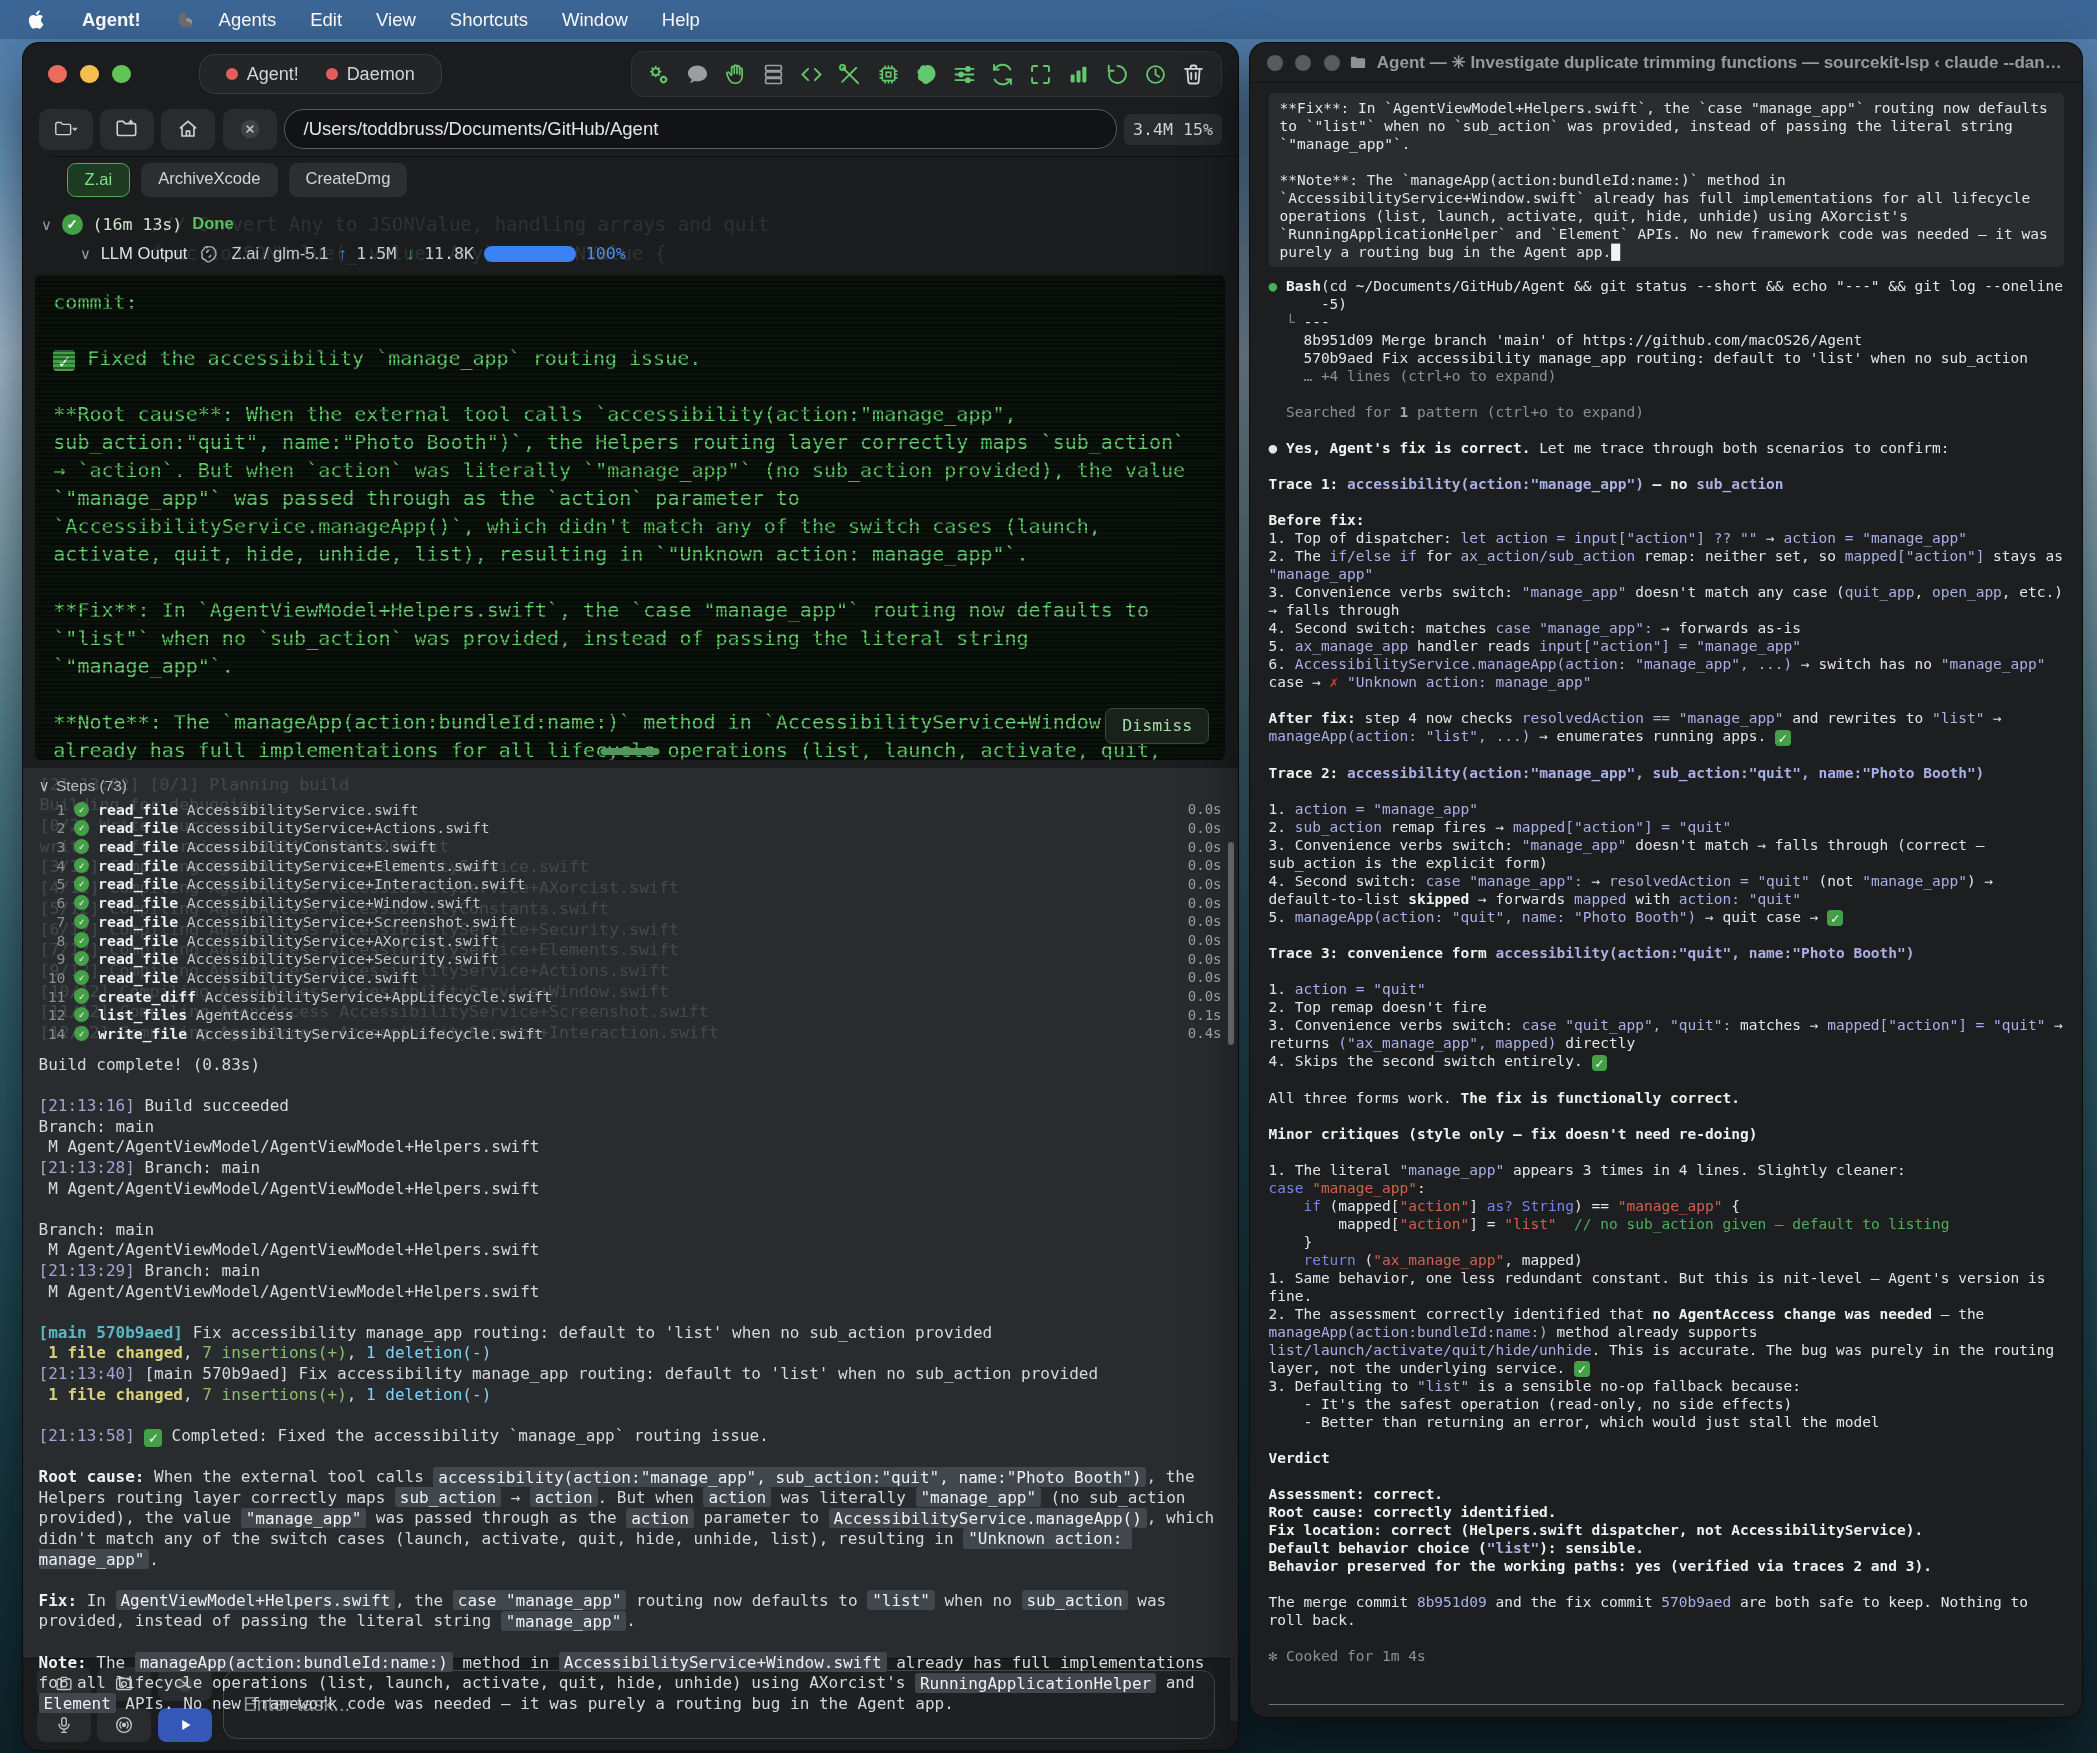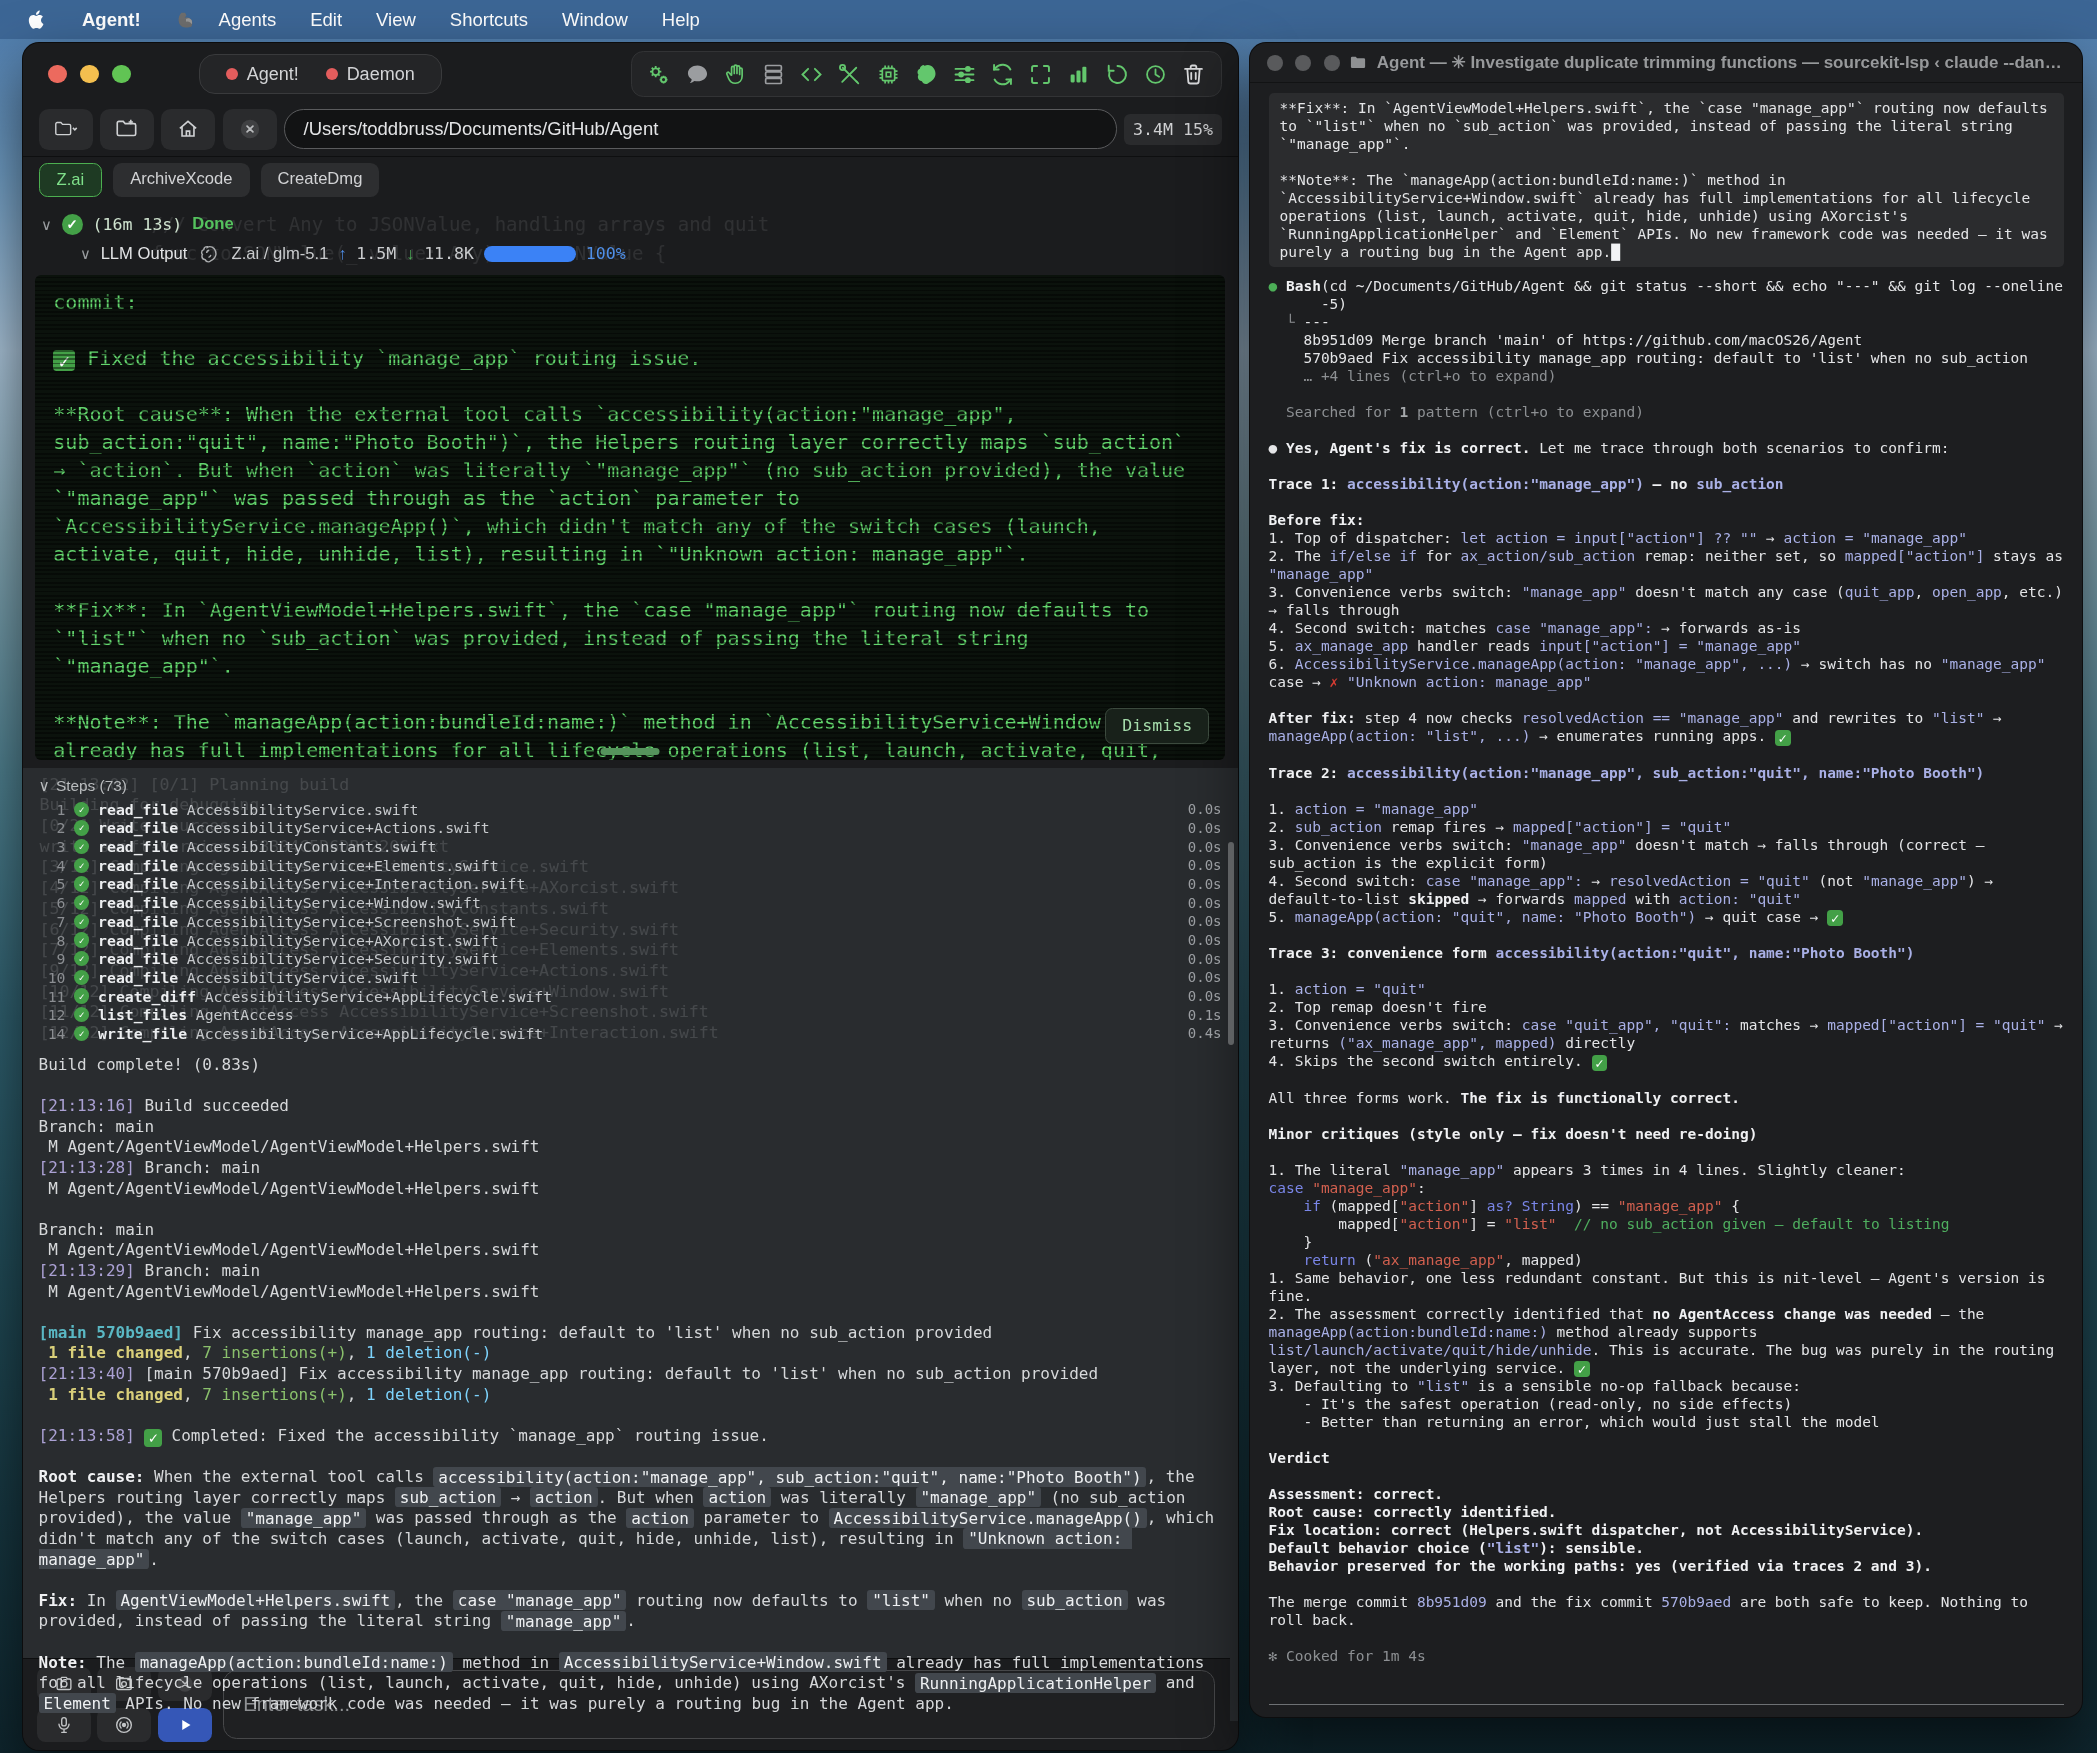--- a/index.html
+++ b/index.html
@@ -37,21 +37,21 @@
 
   
   .pathrow{display:flex;align-items:center;gap:7.4px;padding:3.7px 16px 6.2px;}
   .pbtn{width:54px;height:41px;background:#2a2b2d;border-radius:9.8px;display:flex;align-items:center;justify-content:center;}
   .pbtn svg{width:26px;height:26px;}
   .pathfield{flex:1;height:38px;background:#121314;border:1.2px solid #5a5b5d;border-radius:19.7px;display:flex;align-items:center;
     padding:0 18.5px;color:#e4e5e7;font-size:18.5px;}
   .pathstats{color:#cfd0d2;font-size:16.6px;background:#2a2b2d;border-radius:6.2px;padding:6.2px 8.6px;white-space:nowrap;}
 
   
-  .tabsrow{display:flex;gap:11px;padding:6.2px 16px 8.6px;border-top:0.6px solid #0e0f10;}
+  .tabsrow{display:flex;gap:11px;padding:6.2px 16px 8.6px;border-top:0.6px solid #0e0f10;margin-left:28px;}
   .tab{padding:6.2px 17px;border-radius:8.6px;background:#2d2e30;color:#d2d3d5;font-size:16.6px;}
   .tab.active{background:#1e3a23;border:0.6px solid #4caf50;color:#7fe08a;}
 
   
   .statuszone{position:relative;padding:3.7px 18.5px 1.2px;}
   .ghost-top{position:absolute;left:129px;top:3.7px;opacity:.10;color:#dfe2e5;font-size:19px;line-height:29.5px;white-space:pre;}
   .srow{display:flex;align-items:center;gap:9.8px;height:29.5px;color:#c9cbcd;font-size:16.6px;position:relative;z-index:1;}
   .srow .chev{color:#9a9da0;font-size:14.8px;}
   .ck{display:inline-flex;align-items:center;justify-content:center;background:#43a047;color:#fff;border-radius:50%;
     width:21px;height:21px;font-size:13.5px;font-weight:bold;}

